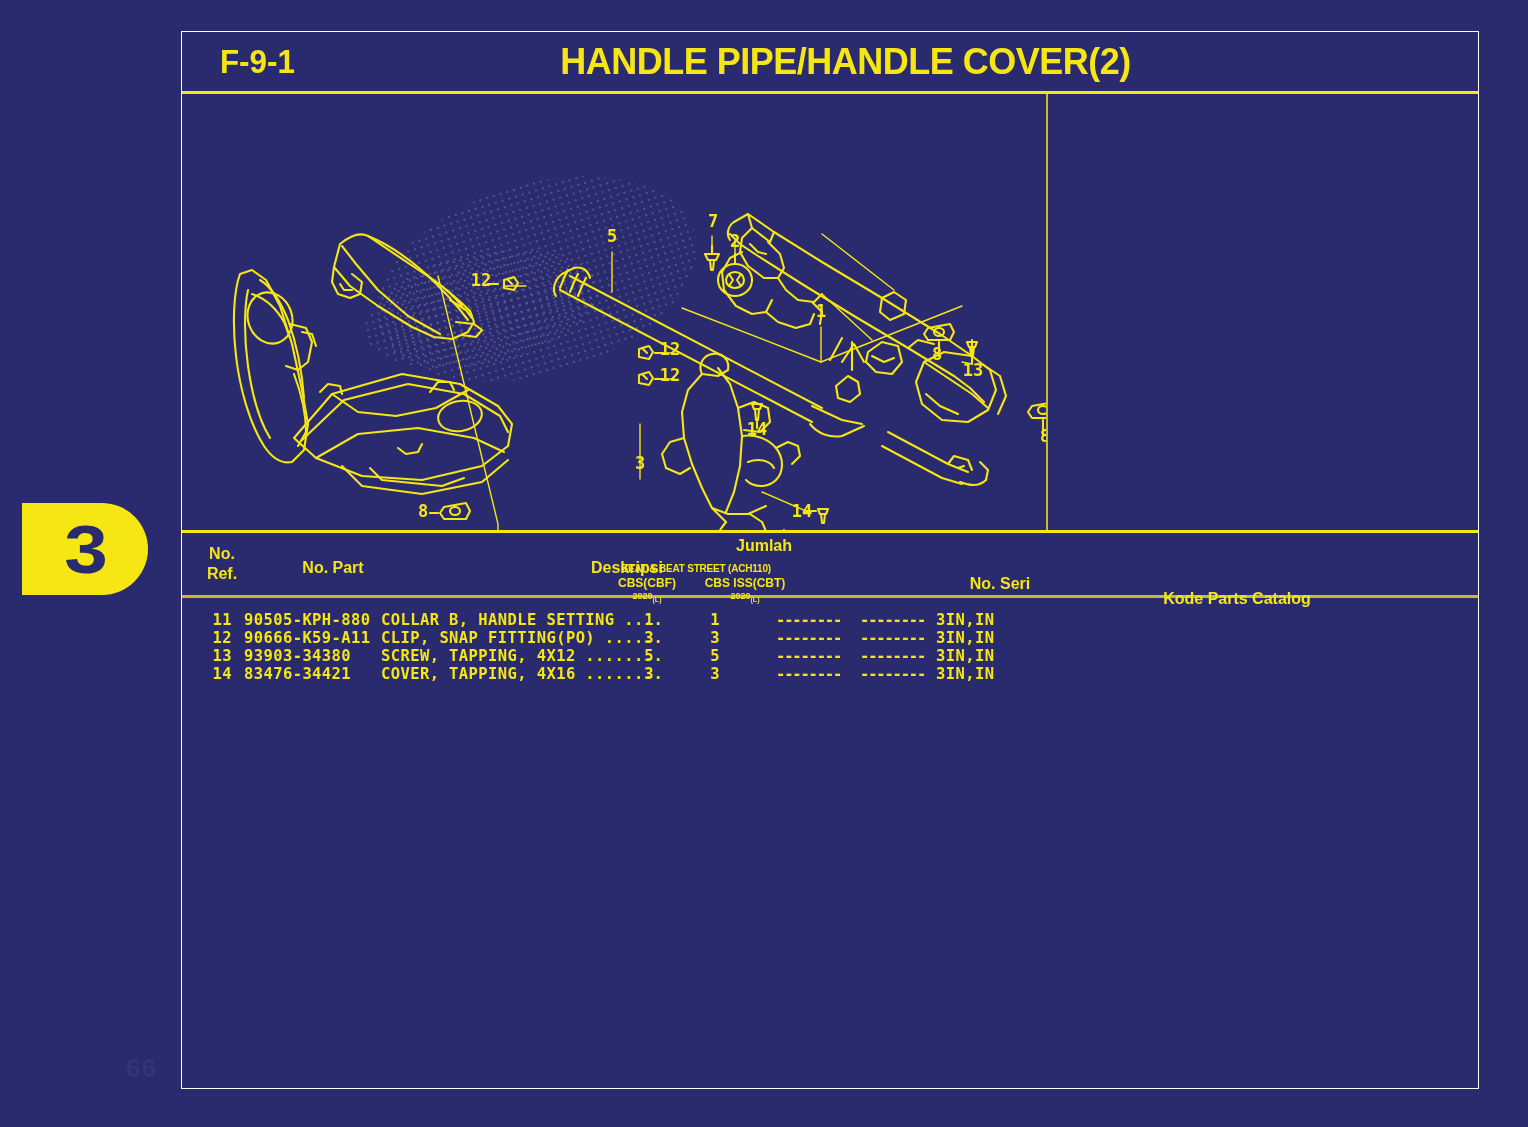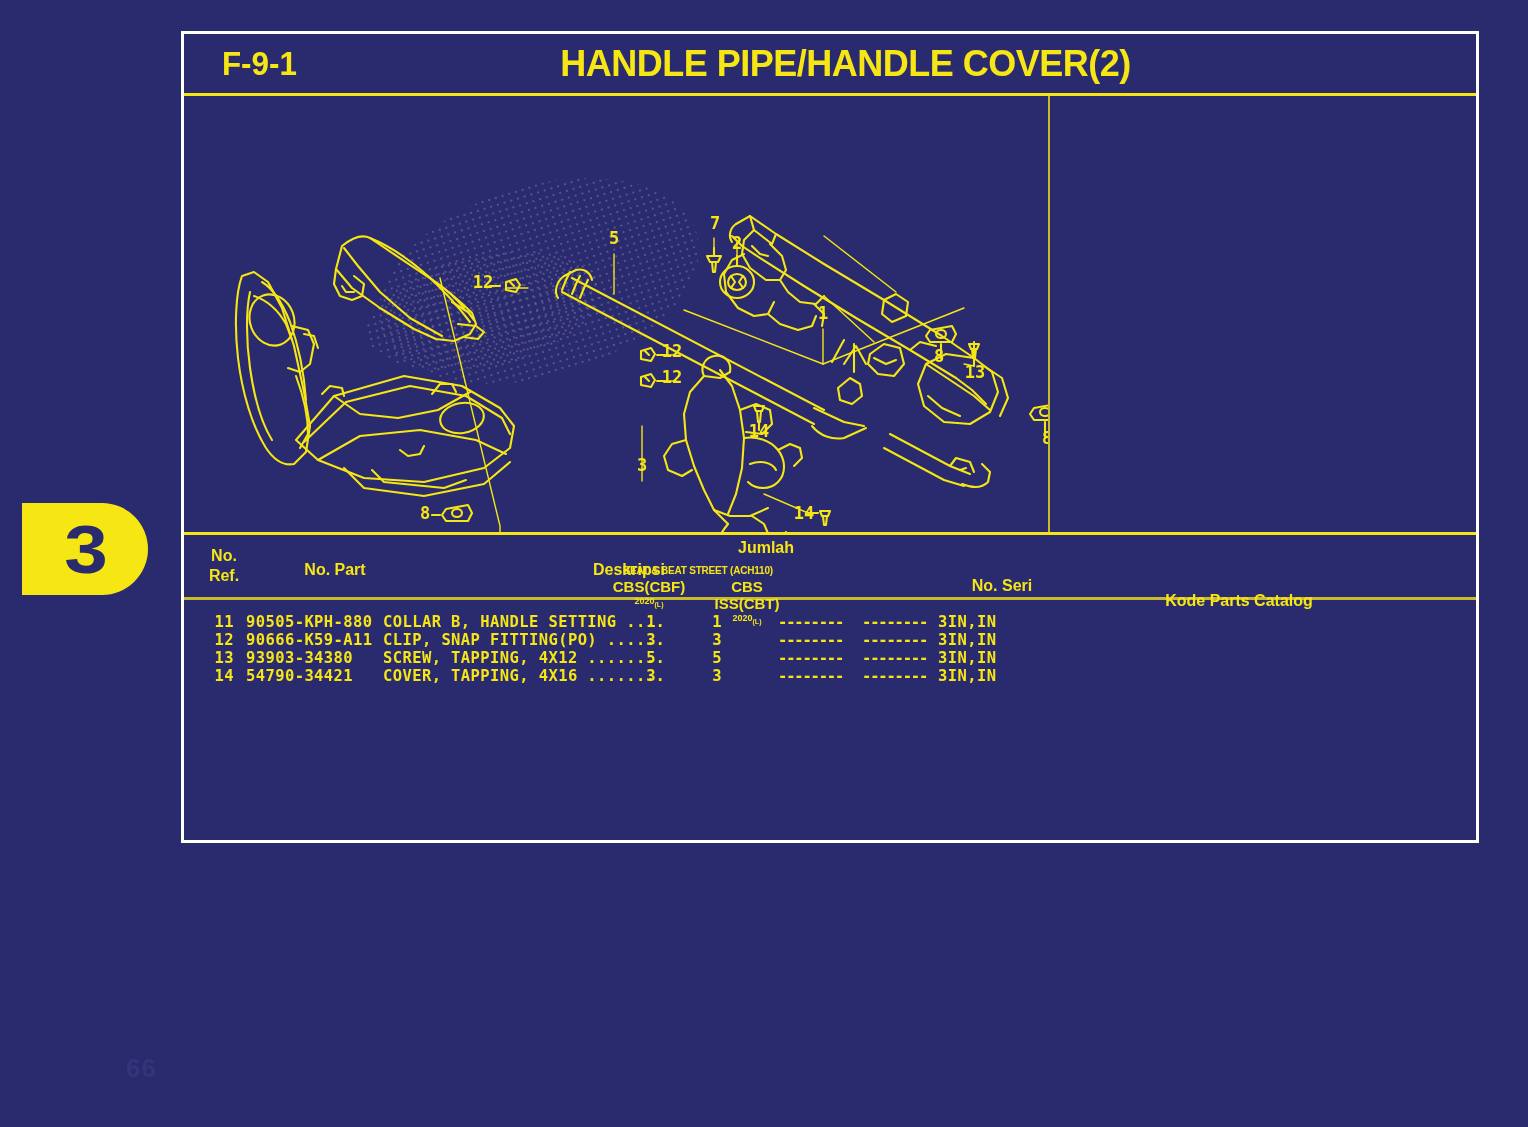--- a/index.html
+++ b/index.html
@@ -50,22 +50,22 @@
     color: #34347a;
     letter-spacing: 1px;
   }
 
   
   #sheet {
     position: absolute;
     left: 181px;
     top: 31px;
     width: 1298px;
-    height: 812px;
-    border: 3px solid #ffffff;
+    height: 1058px;
+    border: 1px solid #ffffff;
     box-sizing: border-box;
     text-decoration: underline;
   }
 
   
   #titlebar {
     position: relative;
     height: 62px;
     border-bottom: 3px solid #f5e614;
     box-sizing: border-box;
@@ -138,21 +138,21 @@
     position: absolute;
     left: 418px;
     top: 4px;
     width: 192px;
     text-align: center;
   }
   #jumlah-group .jl-title { font-size: 16px; font-weight: bold; text-align: right; }
   #jumlah-group .jl-model { font-size: 10px; font-weight: bold; letter-spacing: -0.2px; margin-top: 8px; }
   #jumlah-group .jl-cols { display: flex; justify-content: center; gap: 10px; margin-top: 2px; }
   #jumlah-group .jl-col { width: 88px; }
-  #jumlah-group .jl-col .c1 { font-size: 15px; font-weight: bold; text-align: center; }
+  #jumlah-group .jl-col .c1 { font-size: 12px; font-weight: bold; text-align: center; }
   #jumlah-group .jl-col .c2 { font-size: 9px; font-weight: bold; margin-top: 1px; }
   #jumlah-group .jl-col .c2 sub { font-size: 7px; }
 
   #tbody {
     position: relative;
     padding-top: 13px;
     font-family: "DejaVu Sans Mono", monospace;
   }
   .row {
     position: relative;
@@ -529,17 +529,17 @@
       </div>
 
       <div class="th noseri">No. Seri</div>
       <div class="th kode">Kode Parts Catalog</div>
     </div>
 
     <div id="tbody">
         <div class="row"><span class="c c-ref">11</span><span class="c c-part">90505-KPH-880</span><span class="c c-desc">COLLAR B, HANDLE SETTING ....</span><span class="c c-q1">1</span><span class="c c-q2">1</span><span class="c c-s1">--------</span><span class="c c-s2">--------</span><span class="c c-kode">3IN,IN</span></div>
         <div class="row"><span class="c c-ref">12</span><span class="c c-part">90666-K59-A11</span><span class="c c-desc">CLIP, SNAP FITTING(PO) ......</span><span class="c c-q1">3</span><span class="c c-q2">3</span><span class="c c-s1">--------</span><span class="c c-s2">--------</span><span class="c c-kode">3IN,IN</span></div>
         <div class="row"><span class="c c-ref">13</span><span class="c c-part">93903-34380</span><span class="c c-desc">SCREW, TAPPING, 4X12 ........</span><span class="c c-q1">5</span><span class="c c-q2">5</span><span class="c c-s1">--------</span><span class="c c-s2">--------</span><span class="c c-kode">3IN,IN</span></div>
-        <div class="row"><span class="c c-ref">14</span><span class="c c-part">54790-34421</span><span class="c c-desc">COVER, TAPPING, 4X16 ........</span><span class="c c-q1">3</span><span class="c c-q2">3</span><span class="c c-s1">--------</span><span class="c c-s2">--------</span><span class="c c-kode">3IN,IN</span></div>
+        <div class="row"><span class="c c-ref">14</span><span class="c c-part">83476-34421</span><span class="c c-desc">COVER, TAPPING, 4X16 ........</span><span class="c c-q1">3</span><span class="c c-q2">3</span><span class="c c-s1">--------</span><span class="c c-s2">--------</span><span class="c c-kode">3IN,IN</span></div>
       </div>
   </div>
 
 </div>
 
 </body></html>

